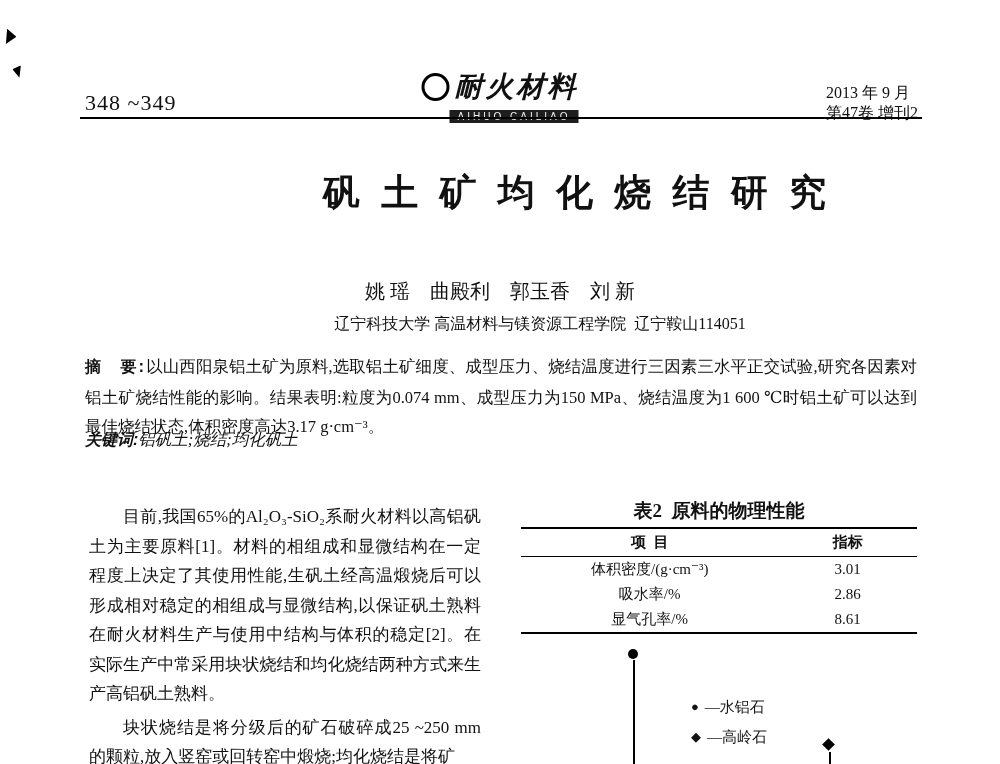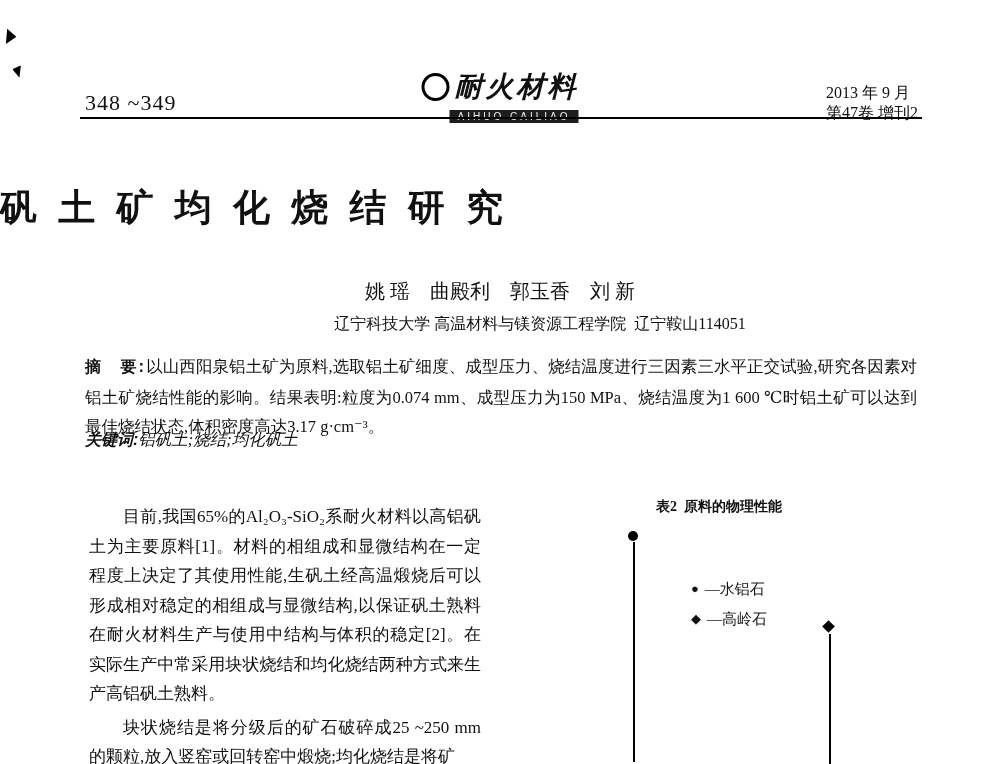--- a/index.html
+++ b/index.html
@@ -23,41 +23,41 @@
   .logo{left:50%;top:68px;transform:translateX(-50%);text-align:center;}
   .logo-top{display:flex;align-items:center;gap:5px;}
   .logo-ring{width:22px;height:22px;border:3px solid #000;border-radius:50%;}
   .logo-chars{font-size:28px;font-weight:900;font-style:italic;letter-spacing:3px;}
   .logo-bar{margin-top:-3px;margin-left:28px;background:#1e1e1e;color:#f2f2f2;
     font-family:"Liberation Sans",sans-serif;font-size:10px;letter-spacing:3px;
     padding:1px 8px;display:inline-block;}
   .header-rule{left:80px;right:78px;top:117px;height:2px;background:#000;}
 
   
-  .paper-title{left:0;width:832px;top:183px;text-align:left;
+  .paper-title{left:0;width:832px;top:168px;text-align:right;
     font-size:37px;font-weight:700;letter-spacing:6px;}
   .authors{left:0;width:1000px;top:278px;text-align:center;font-size:20px;}
   .affiliation{left:0;width:1000px;top:314px;text-align:center;font-size:16px;margin-left:40px;}
 
   
   .abstract{left:85px;width:832px;top:352px;font-size:16.5px;line-height:29px;
     text-align:justify;}
   .abstract b{font-family:Liberation Mono, monospace;font-size:16px;}
   .keywords{left:85px;width:832px;top:429px;font-size:16.5px;font-style:italic;}
   .keywords b{font-family:"Liberation Sans",sans-serif;font-size:16px;}
 
   
   .columns{left:85px;top:498px;width:832px;display:flex;gap:36px;}
   .col-left{width:400px;}
   .col-left p{margin:4px;font-size:17px;line-height:29.5px;text-align:justify;
     text-indent:2em;}
   .col-right{width:396px;}
 
   
-  .tbl-caption{font-size:14px;font-weight:700;text-align:center;margin-bottom:3px;}
+  .tbl-caption{font-size:19px;font-weight:700;text-align:center;margin-bottom:3px;}
   table.tbl{width:100%;border-collapse:collapse;border-top:2px solid #000;
     border-bottom:2px solid #000;font-size:15px;}
   table.tbl thead td{border-bottom:1px solid #000;padding:4px 2px;text-align:center;
     font-weight:700;}
   table.tbl tbody td{padding:3px 2px;text-align:center;}
   .c1{width:65%;}.c2{width:35%;}
 
   
   .chart{position:relative;height:160px;margin-top:12px;}
   .peak-main-line{position:absolute;left:112px;top:14px;width:2px;height:220px;background:#000;}
@@ -108,20 +108,42 @@
 <div class="abs columns">
 
   <div class="col-left">
     <p>目前,我国65%的Al₂O₃-SiO₂系耐火材料以高铝矾土为主要原料[1]。材料的相组成和显微结构在一定程度上决定了其使用性能,生矾土经高温煅烧后可以形成相对稳定的相组成与显微结构,以保证矾土熟料在耐火材料生产与使用中结构与体积的稳定[2]。在实际生产中常采用块状烧结和均化烧结两种方式来生产高铝矾土熟料。</p>
     <p>块状烧结是将分级后的矿石破碎成25 ~250 mm的颗粒,放入竖窑或回转窑中煅烧;均化烧结是将矿</p>
   </div>
 
   <div class="col-right">
 
     <div class="tbl-caption pre">表2  原料的物理性能</div>
+    <table class="tbl">
+      <thead>
+        <tr>
+          <td class="c1 pre">项  目</td>
+          <td class="c2 pre">指标</td>
+        </tr>
+      </thead>
+      <tbody>
+        <tr>
+          <td>体积密度/(g·cm⁻³)</td>
+          <td>3.01</td>
+        </tr>
+        <tr>
+          <td>吸水率/%</td>
+          <td>2.86</td>
+        </tr>
+        <tr>
+          <td>显气孔率/%</td>
+          <td>8.61</td>
+        </tr>
+      </tbody>
+    </table>
 
     <div class="chart">
       <div class="peak-main-line"></div>
       <div class="peak-main-dot"></div>
       <div class="peak-minor-line"></div>
       <div class="peak-minor-diamond"></div>
       <div class="legend">
         <div class="legend-item">
           <span class="legend-marker">●</span>
           <span class="pre">—水铝石</span>

